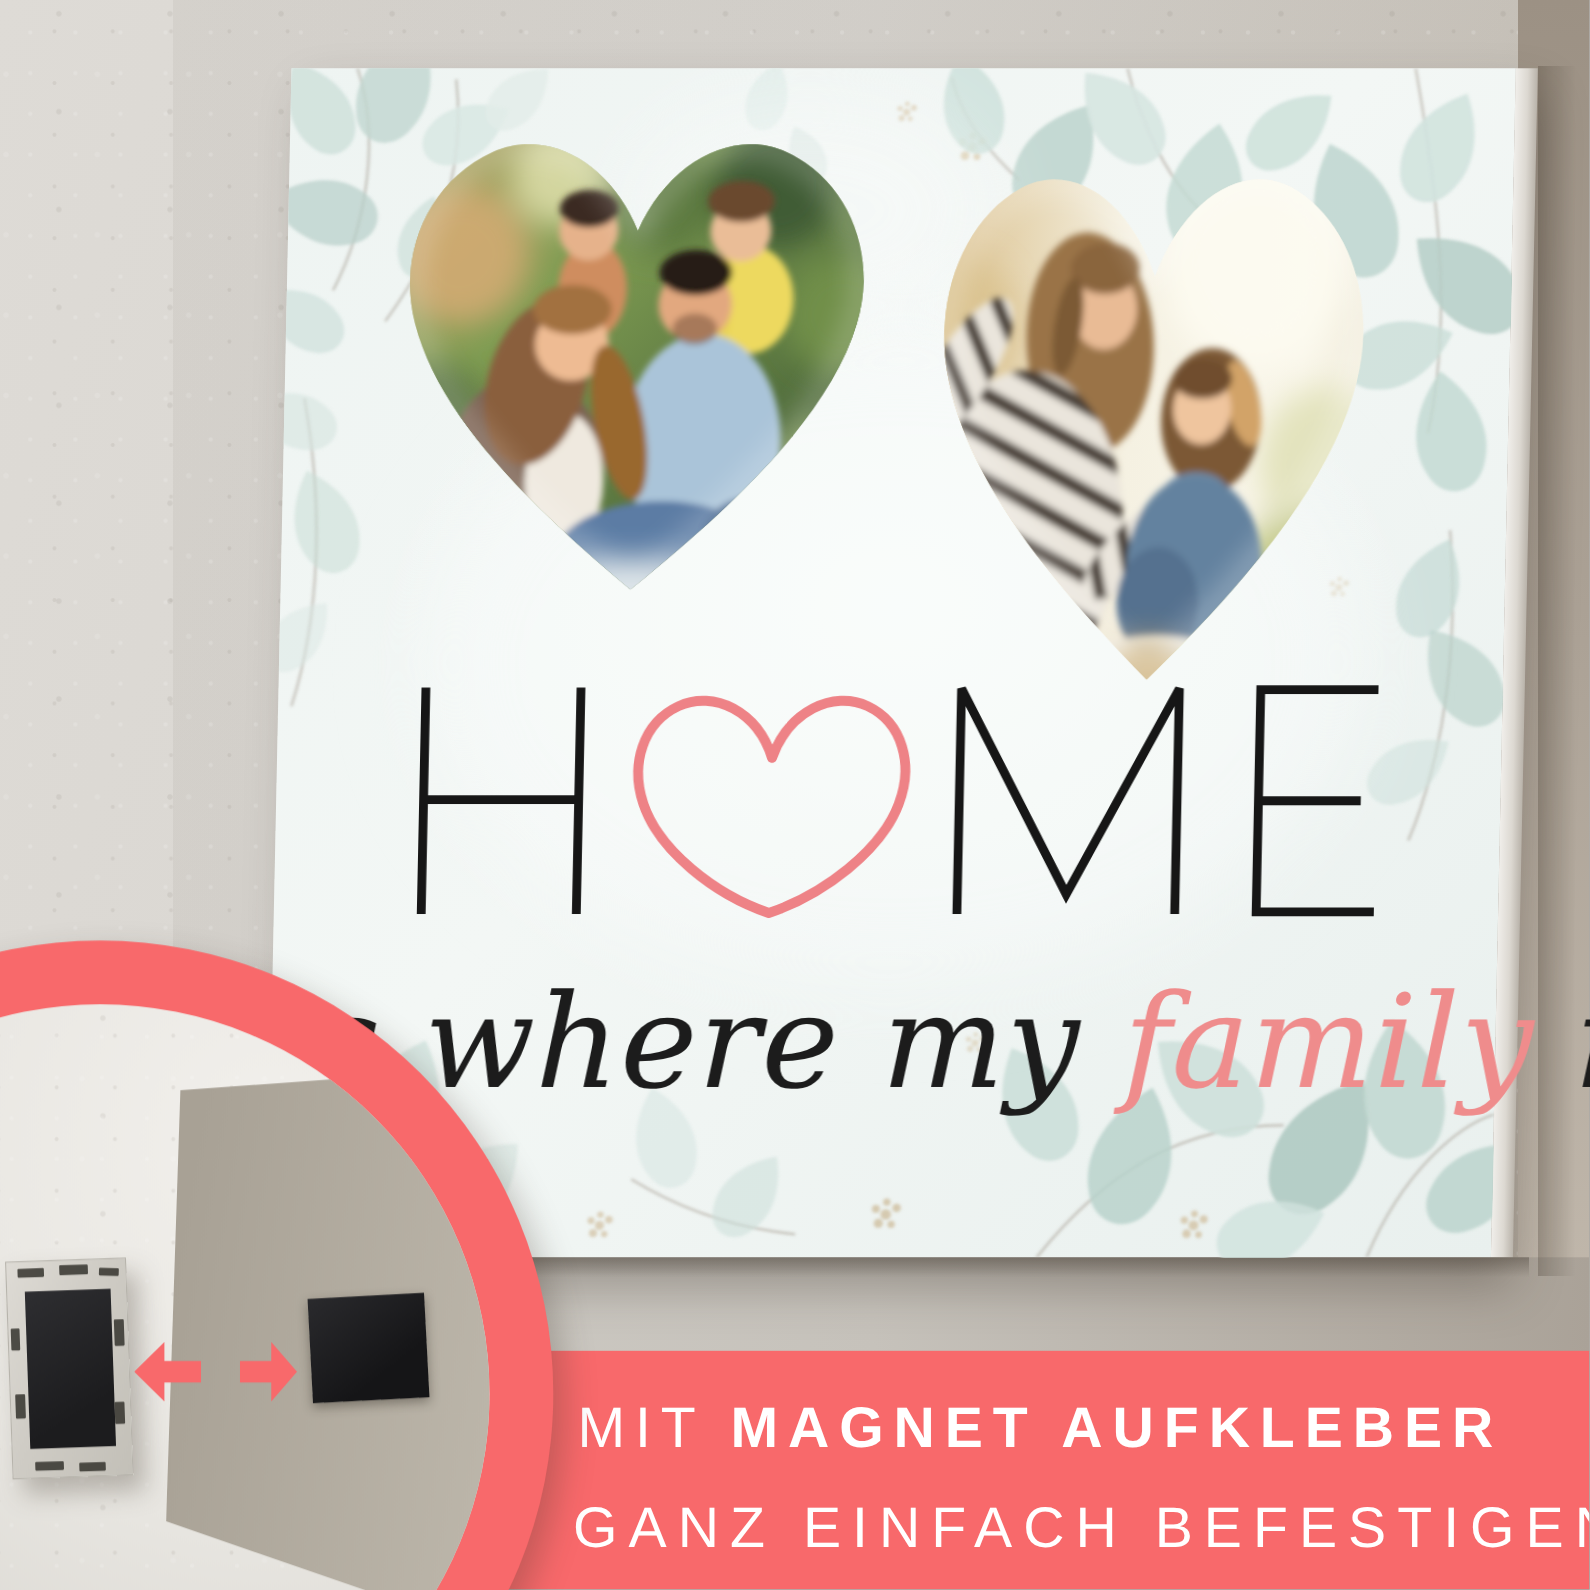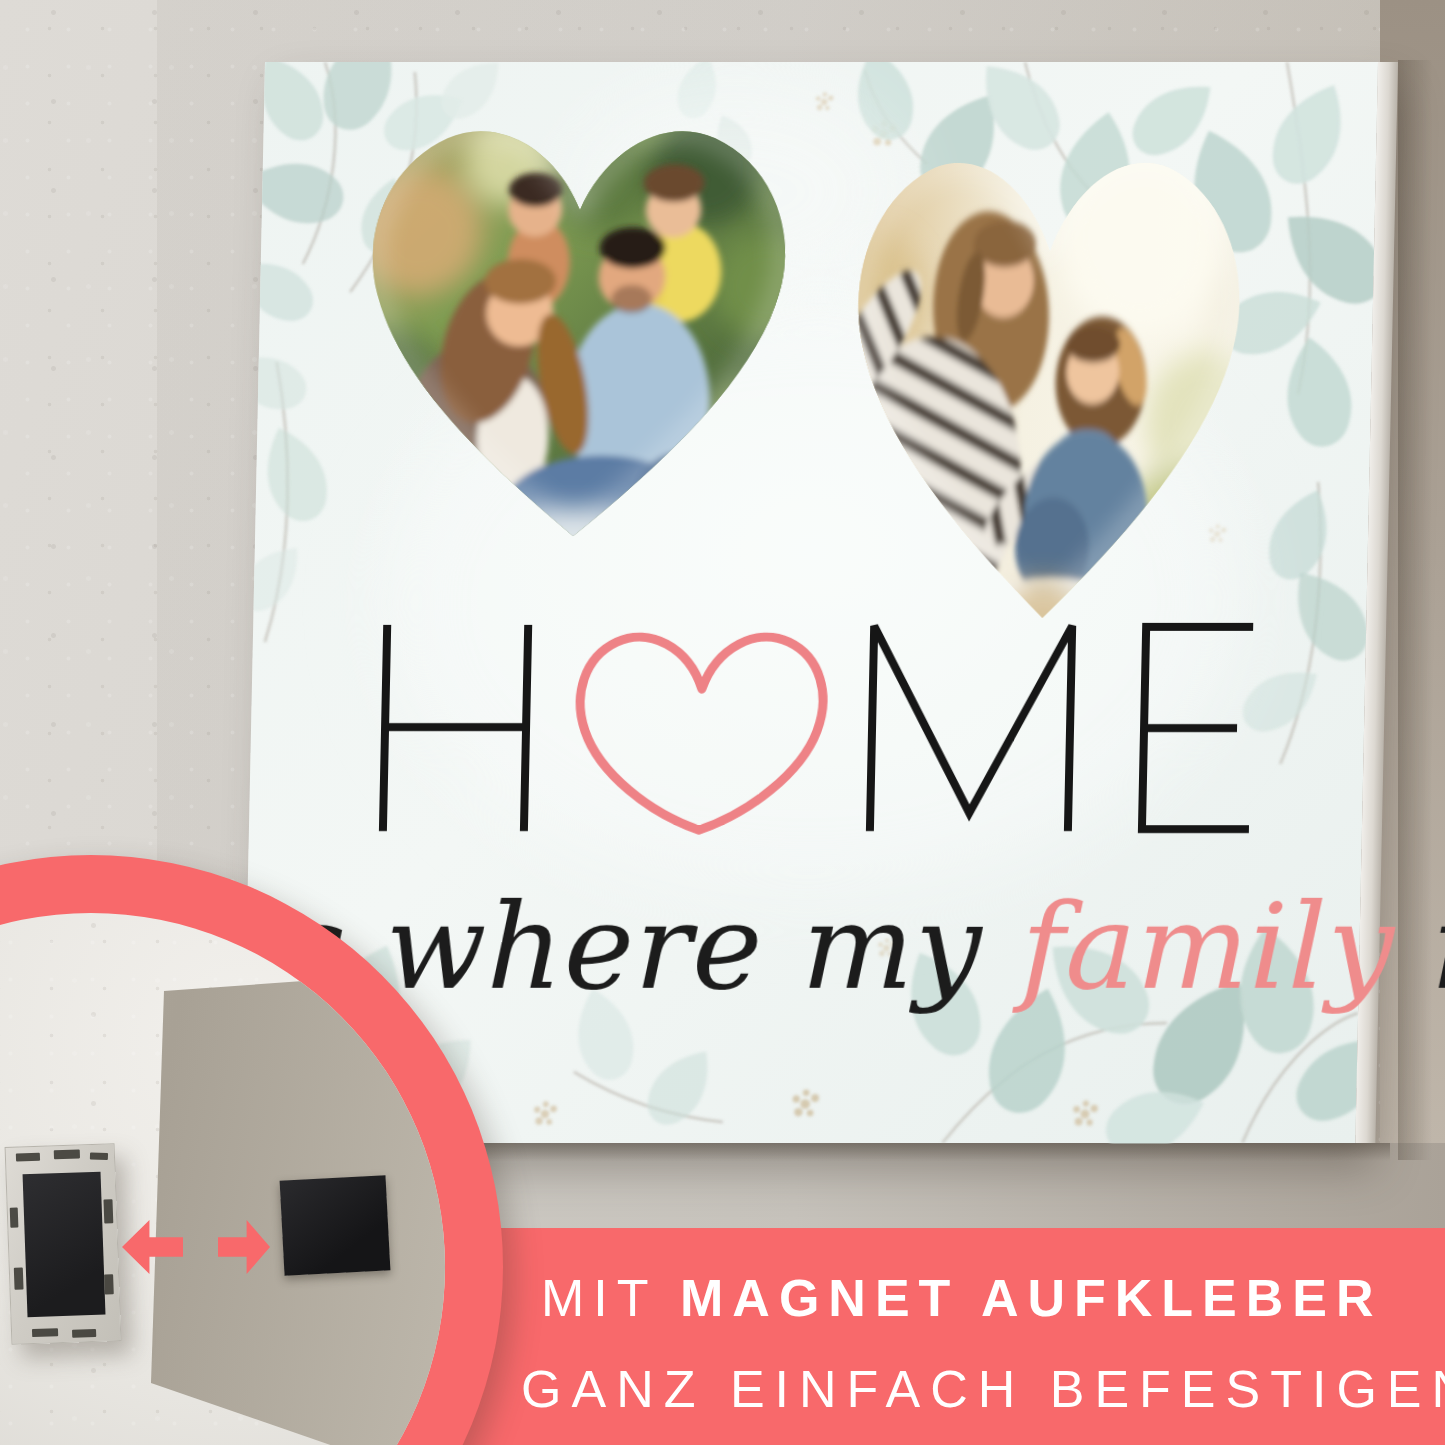--- a/index.html
+++ b/index.html
@@ -41,21 +41,21 @@
   svg.heart{position:absolute;}
   svg.home{position:absolute;left:128px;top:561px;width:875px;height:210px;overflow:visible;}
   .tagline{position:absolute;left:0;top:812px;width:100%;text-align:center;
     font-family:"DejaVu Serif",serif;font-style:italic;font-size:118px;line-height:1.25;
     color:#1c1c1c;white-space:pre;letter-spacing:1px;}
   .tagline .fam{color:#EF8C8C;}
 
   
   .banner{position:absolute;left:300px;right:0;top:1228px;bottom:0;background:#F8696B;}
   .banner .l1{position:absolute;left:225px;top:40px;font-size:52px;color:#fff;
-    letter-spacing:9px;white-space:pre;font-weight:400;margin-left:16px;}
+    letter-spacing:9px;white-space:pre;font-weight:400;}
   .banner .l1 b{font-weight:700;}
   .banner .l2{position:absolute;left:221px;top:131px;font-size:52px;color:#fff;
     letter-spacing:10px;white-space:pre;font-weight:400;}
 
   
   .inset-ring{position:absolute;left:-321px;top:855px;width:824px;height:824px;border-radius:50%;
     background:#F8696B;box-shadow:10px 12px 30px rgba(60,50,40,.28);}
   .inset-photo{position:absolute;left:58px;top:58px;width:708px;height:708px;border-radius:50%;
     overflow:hidden;
     background:

